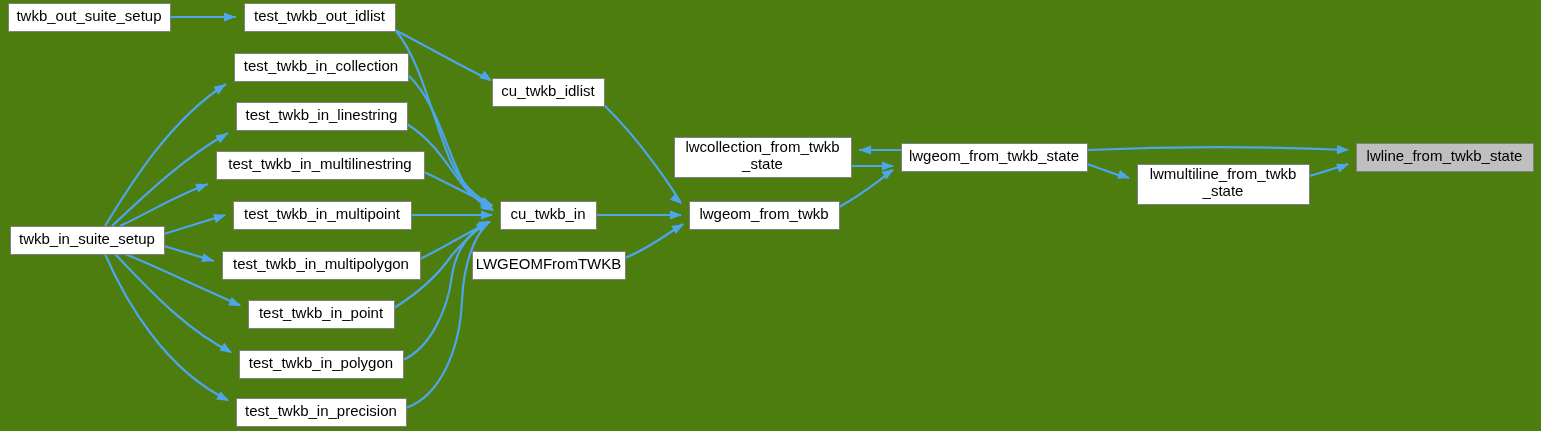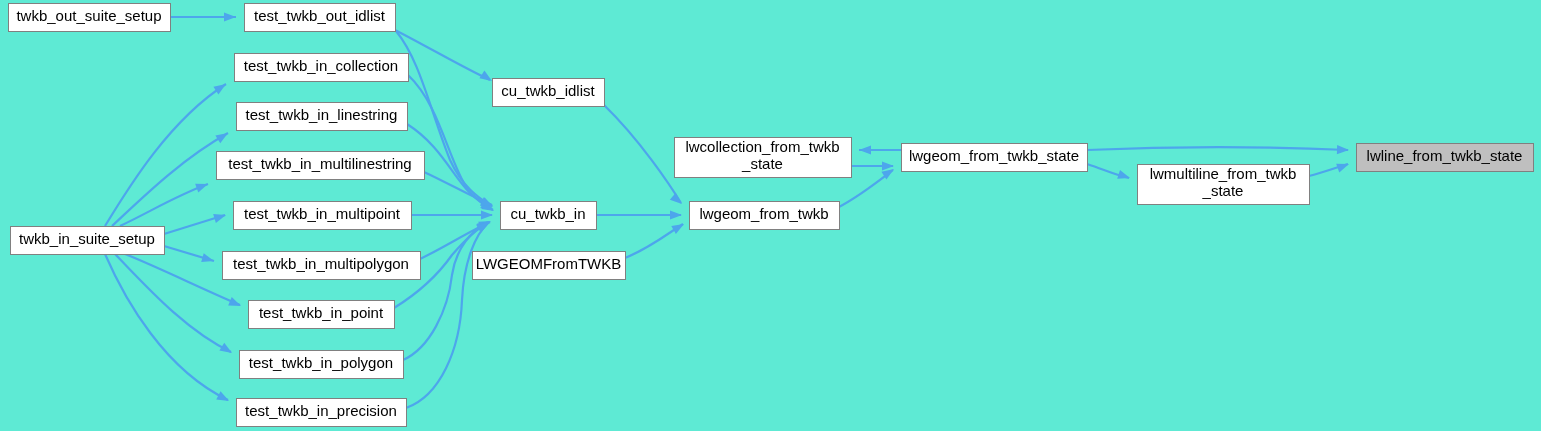--- a/index.html
+++ b/index.html
@@ -7,21 +7,21 @@
     padding: 0;
     background: #000000;
   }
   body {
     font-family: "Liberation Sans", sans-serif;
   }
   #graph-canvas {
     position: relative;
     width: 1541px;
     height: 431px;
-    background: #5eead4;
+    background: #4d7c0f;
     overflow: hidden;
   }
   svg#graph-svg {
     position: absolute;
     left: 0;
     top: 0;
     width: 1541px;
     height: 431px;
     display: block;
   }

